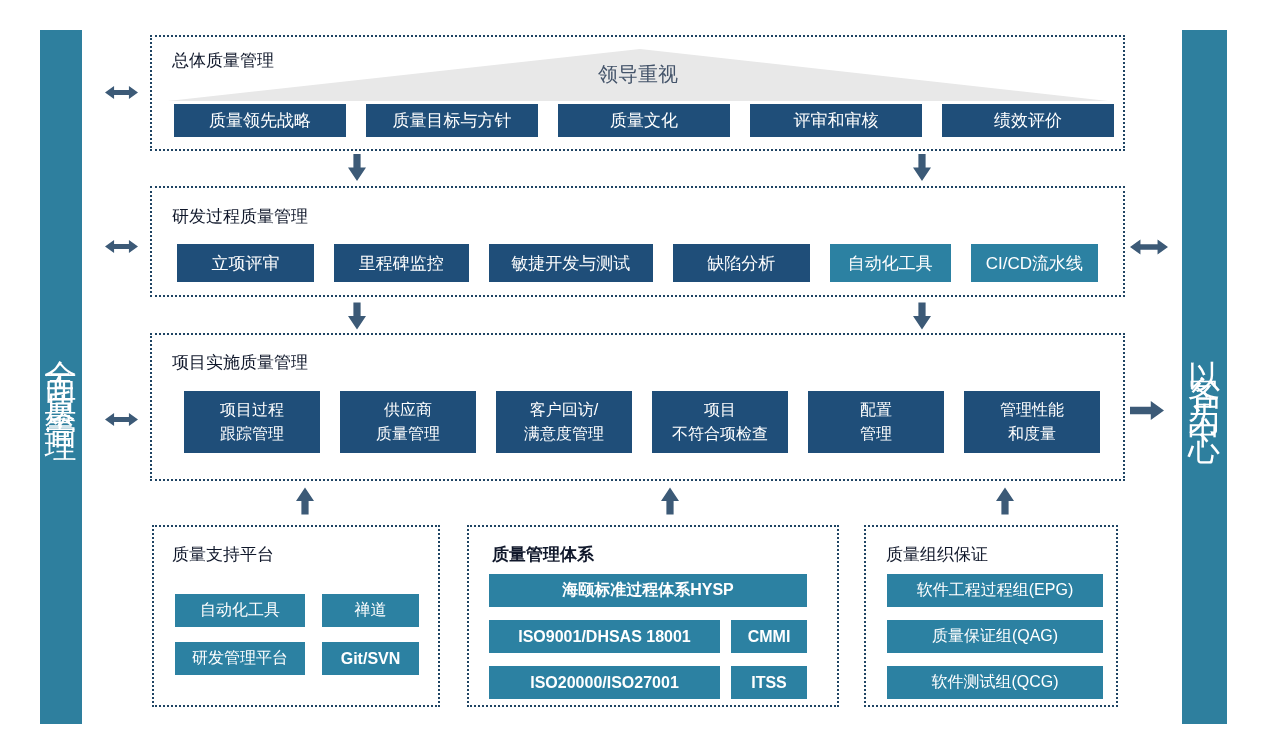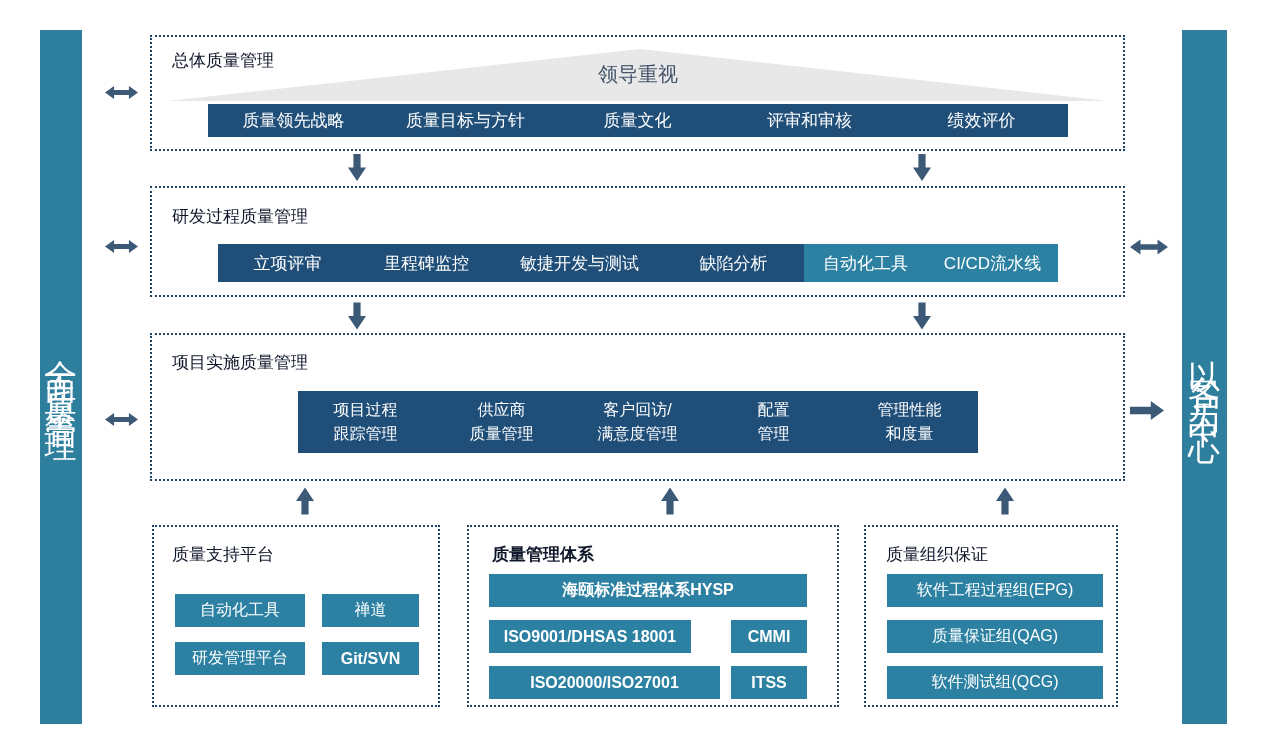--- a/index.html
+++ b/index.html
@@ -27,21 +27,21 @@
   #box-system{left:467px;top:525px;width:372px;height:182px;font-weight:bold;}
   #box-org{left:864px;top:525px;width:254px;height:182px;}
   .box-title{position:absolute;font-size:17px;color:#0f172a;white-space:nowrap;}
   
   .btn{
     color:#ffffff;font-size:17px;text-align:center;
     display:flex;align-items:center;justify-content:center;box-sizing:border-box;
   }
   .navy{background:#1F4E79;}
   .teal{background:#2C81A2;}
-  .row{position:absolute;display:flex;justify-content:center;}
+  .row{position:absolute;display:flex;justify-content:flex-start;gap:20px;}
   #row-top{left:22px;right:22px;top:67px;height:33px;}
   #row-top .btn{flex:0 0 172px;}
   #row-rd{left:25px;right:25px;top:56px;height:38px;border-radius:16px;}
   #row-impl{left:32px;right:32px;top:56px;height:62px;}
   #row-impl .btn{flex:0 0 136px;font-size:16px;line-height:1.5;white-space:pre-line;}
   .abs{position:absolute;}
   .b33{height:33px;font-size:16px;}
   .bold{font-weight:bold;}
   
   .tri-svg{position:absolute;left:16px;top:12px;width:940px;height:52px;}
@@ -93,39 +93,41 @@
 
   <div class="dbox" id="box-impl">
     <div class="box-title" style="left:20px;top:16px;">项目实施质量管理</div>
     <div class="row" id="row-impl">
       <div class="btn navy">项目过程
 跟踪管理</div>
       <div class="btn navy">供应商
 质量管理</div>
       <div class="btn navy">客户回访/
 满意度管理</div>
+      <div class="btn navy">项目
+不符合项检查</div>
       <div class="btn navy">配置
 管理</div>
       <div class="btn navy">管理性能
 和度量</div>
     </div>
   </div>
 
   <div class="dbox" id="box-platform">
     <div class="box-title" style="left:18px;top:16px;">质量支持平台</div>
     <div class="btn teal b33 abs" style="left:21px;top:67px;width:130px;">自动化工具</div>
     <div class="btn teal b33 abs" style="left:168px;top:67px;width:97px;">禅道</div>
     <div class="btn teal b33 abs" style="left:21px;top:115px;width:130px;">研发管理平台</div>
     <div class="btn teal b33 bold abs" style="left:168px;top:115px;width:97px;">Git/SVN</div>
   </div>
 
   <div class="dbox" id="box-system">
     <div class="box-title" style="left:23px;top:16px;">质量管理体系</div>
     <div class="btn teal b33 abs" style="left:20px;top:47px;width:318px;">海颐标准过程体系HYSP</div>
-    <div class="btn teal b33 abs" style="left:20px;top:93px;width:202px;">ISO9001/DHSAS 18001</div>
+    <div class="btn teal b33 abs" style="left:20px;top:93px;width:231px;">ISO9001/DHSAS 18001</div>
     <div class="btn teal b33 abs" style="left:262px;top:93px;width:76px;">CMMI</div>
     <div class="btn teal b33 abs" style="left:20px;top:139px;width:231px;">ISO20000/ISO27001</div>
     <div class="btn teal b33 abs" style="left:262px;top:139px;width:76px;">ITSS</div>
   </div>
 
   <div class="dbox" id="box-org">
     <div class="box-title" style="left:20px;top:16px;">质量组织保证</div>
     <div class="btn teal b33 abs" style="left:21px;top:47px;width:216px;">软件工程过程组(EPG)</div>
     <div class="btn teal b33 abs" style="left:21px;top:93px;width:216px;">质量保证组(QAG)</div>
     <div class="btn teal b33 abs" style="left:21px;top:139px;width:216px;">软件测试组(QCG)</div>

